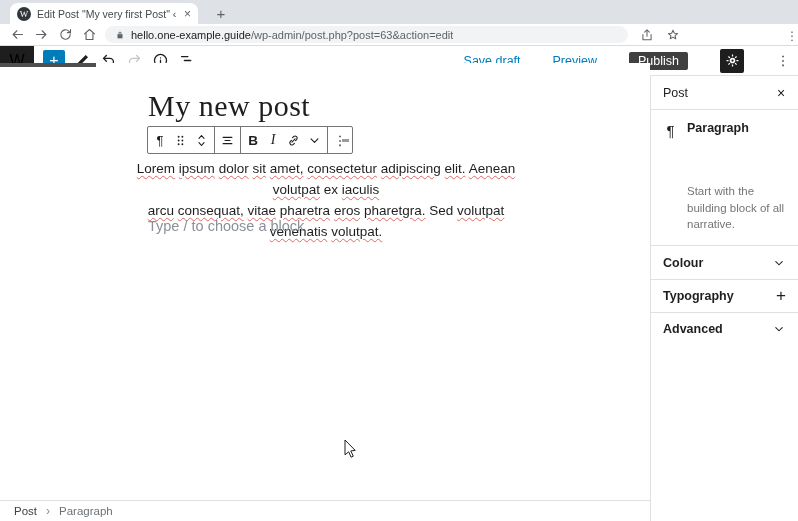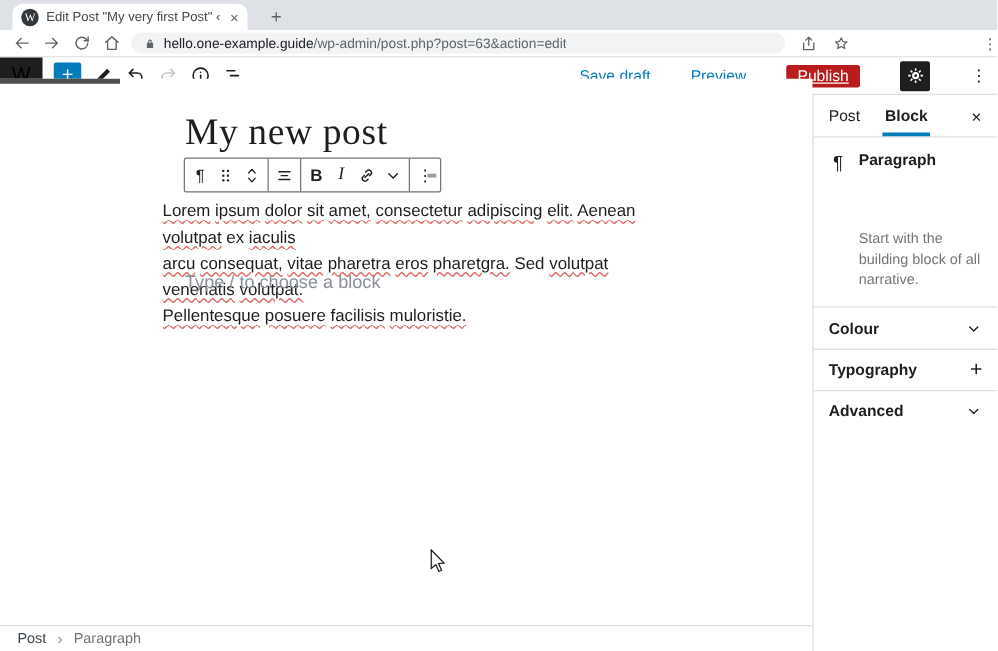--- a/index.html
+++ b/index.html
@@ -39,43 +39,43 @@
              justify-content:center; flex:0 0 auto; }
   .wp-logo .ic { width:20px; height:20px; }
   .inserter { width:22px; height:22px; margin-left:9px; background:#007cba; border-radius:2px;
               color:#fff; font-size:16px; display:flex; align-items:center; justify-content:center; }
   .htools { display:flex; align-items:center; gap:4px; margin-left:6px; color:#1e1e1e; }
   .htools .tool { width:22px; height:22px; display:flex; align-items:center; justify-content:center; }
   .htools .tool .ic { width:17px; height:17px; }
   .tool.disabled { color:#c3c4c7; }
   .wp-header-right { margin-left:auto; display:flex; align-items:center; gap:32px; padding-right:8px; }
   .textlink { font-size:12.5px; color:#007cba; }
-  .publish-btn { height:18px; padding:0 9px; background:#b91c1c; border-radius:2px; color:#fff;
-                 font-size:12.5px; display:flex; align-items:center;text-decoration:underline; }
+  .publish-btn { height:18px; padding:0 9px; background:#404040; border-radius:2px; color:#fff;
+                 font-size:12.5px; display:flex; align-items:center; }
   .settings-toggle { width:24px; height:24px; background:#1e1e1e; border-radius:2px; color:#fff;
                      display:flex; align-items:center; justify-content:center; }
   .settings-toggle .ic { width:15px; height:15px; }
   .wp-kebab { font-size:13px; color:#1e1e1e; width:14px; text-align:center; }
 
   
   .canvas { position:absolute; top:63px; left:0; width:650px; height:424px; background:#fff; }
   .progress-fragment { position:absolute; top:0; left:0; width:96px; height:4px; background:#4f4f4f; }
   .post-title { position:absolute; top:26px; left:148px; font-family:"Liberation Serif", serif;
                 font-size:30px; font-weight:400; color:#1e1e1e; letter-spacing:.5px; }
   .block-toolbar { position:absolute; top:63px; left:147px; height:28px; background:#fff;
                    border:1px solid #757575; border-radius:2px; display:flex; align-items:stretch; }
   .bt-group { display:flex; align-items:center; padding:0 2px; }
   .bt-group + .bt-group { border-left:1px solid #757575; }
   .bt-btn { min-width:20px; height:26px; padding:0 3px; display:flex; align-items:center;
             justify-content:center; color:#1e1e1e; font-size:13px; }
   .bt-btn .ic { width:15px; height:15px; }
   .bt-bold { font-weight:bold; font-size:13.5px; }
   .bt-italic { font-style:italic; font-family:"Liberation Serif",serif; font-size:14px; }
   .caret-fragment { position:absolute; top:76px; left:342px; width:7px; height:3px; background:#9b9b9b; }
-  .paragraph { position:absolute; top:95px; left:130px; width:392px; text-align:left;
+  .paragraph { position:absolute; top:95px; left:130px; width:392px; text-align:center;
                font-size:13.5px; line-height:21px; color:#1e1e1e; }
   .miss { text-decoration:underline; text-decoration-style:wavy; text-decoration-color:#dd6a66;
           text-decoration-thickness:1px; text-underline-offset:2px; }
   .appender { position:absolute; top:155px; left:148px; font-size:14.5px; color:#8a8f98; }
   .mouse-cursor { position:absolute; top:376px; left:344px; width:13px; height:19px; }
 
   
   .footer-bc { position:absolute; left:0; bottom:0; width:650px; height:21px; background:#fff;
                border-top:1px solid #e0e0e0; display:flex; align-items:center; padding-left:14px;
                font-size:11.5px; }
@@ -301,42 +301,40 @@
         <span class="bt-btn">
             <span>⋮</span>
           </span>
       </div>
     </div>
     <div class="caret-fragment"></div>
 
     <div class="paragraph">
         <div><span class="miss">Lorem</span> <span class="miss">ipsum</span> <span class="miss">dolor</span> <span class="miss">sit</span> <span class="miss">amet,</span> <span class="miss">consectetur</span> <span class="miss">adipiscing</span> <span class="miss">elit.</span> <span class="miss">Aenean</span> <span class="miss">volutpat</span> <span>ex</span> <span class="miss">iaculis</span></div>
         <div><span class="miss">arcu</span> <span class="miss">consequat,</span> <span class="miss">vitae</span> <span class="miss">pharetra</span> <span class="miss">eros</span> <span class="miss">pharetgra.</span> <span>Sed</span> <span class="miss">volutpat</span> <span class="miss">venenatis</span> <span class="miss">volutpat.</span></div>
-        <div><span class="miss">Pellentesque</span> <span class="miss">posuere</span> <span class="miss">facilisis</span> <span class="miss">muloristie.</span></div>
       </div>
 
     <div class="appender">Type / to choose a block</div>
 
     <div class="mouse-cursor">
         <svg viewBox="0 0 13 19">
           <path d="M1 1l10.2 10.4-4.4.5 2.5 5.3-2.2 1-2.4-5.4L1 15.8z" fill="#fff" stroke="#1e1e1e" stroke-width="1"></path>
         </svg>
       </div>
   </div>
 
   <div class="footer-bc">
       <span class="bcitem">Post</span>
       <span class="bcsep">›</span>
       <span class="bcitem current">Paragraph</span>
     </div>
 
   <div class="sidebar">
     <div class="sb-tabs">
       <span class="sb-tab">Post</span>
-      <span class="sb-tab active">Block</span>
       <span class="sb-close">×</span>
     </div>
     <div class="block-card">
       <span class="ic">¶</span>
       <div>
         <div class="bc-title">Paragraph</div>
         <div class="bc-desc">Start with the building block of all narrative.</div>
       </div>
     </div>
     <div class="panel-row">

